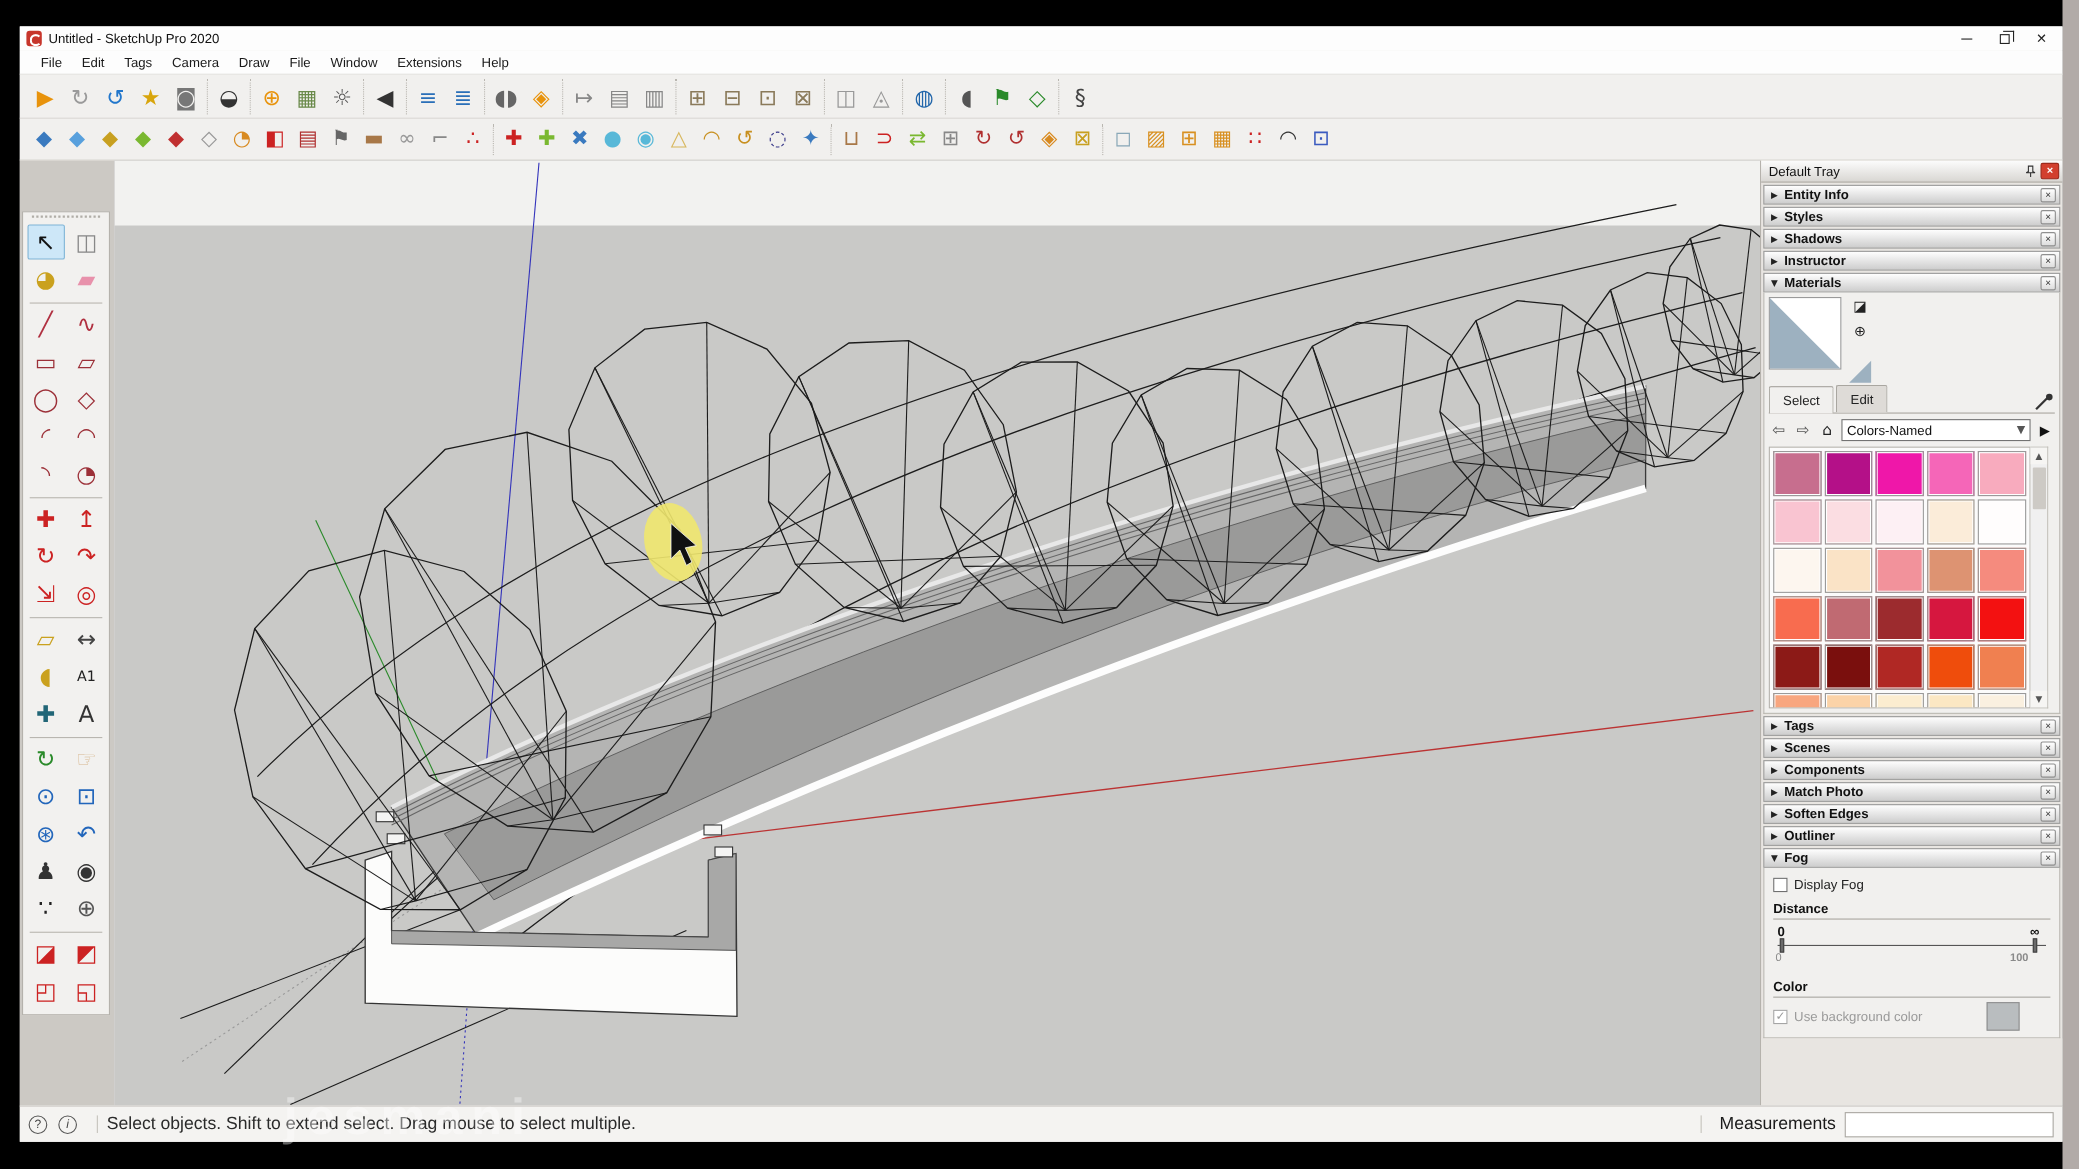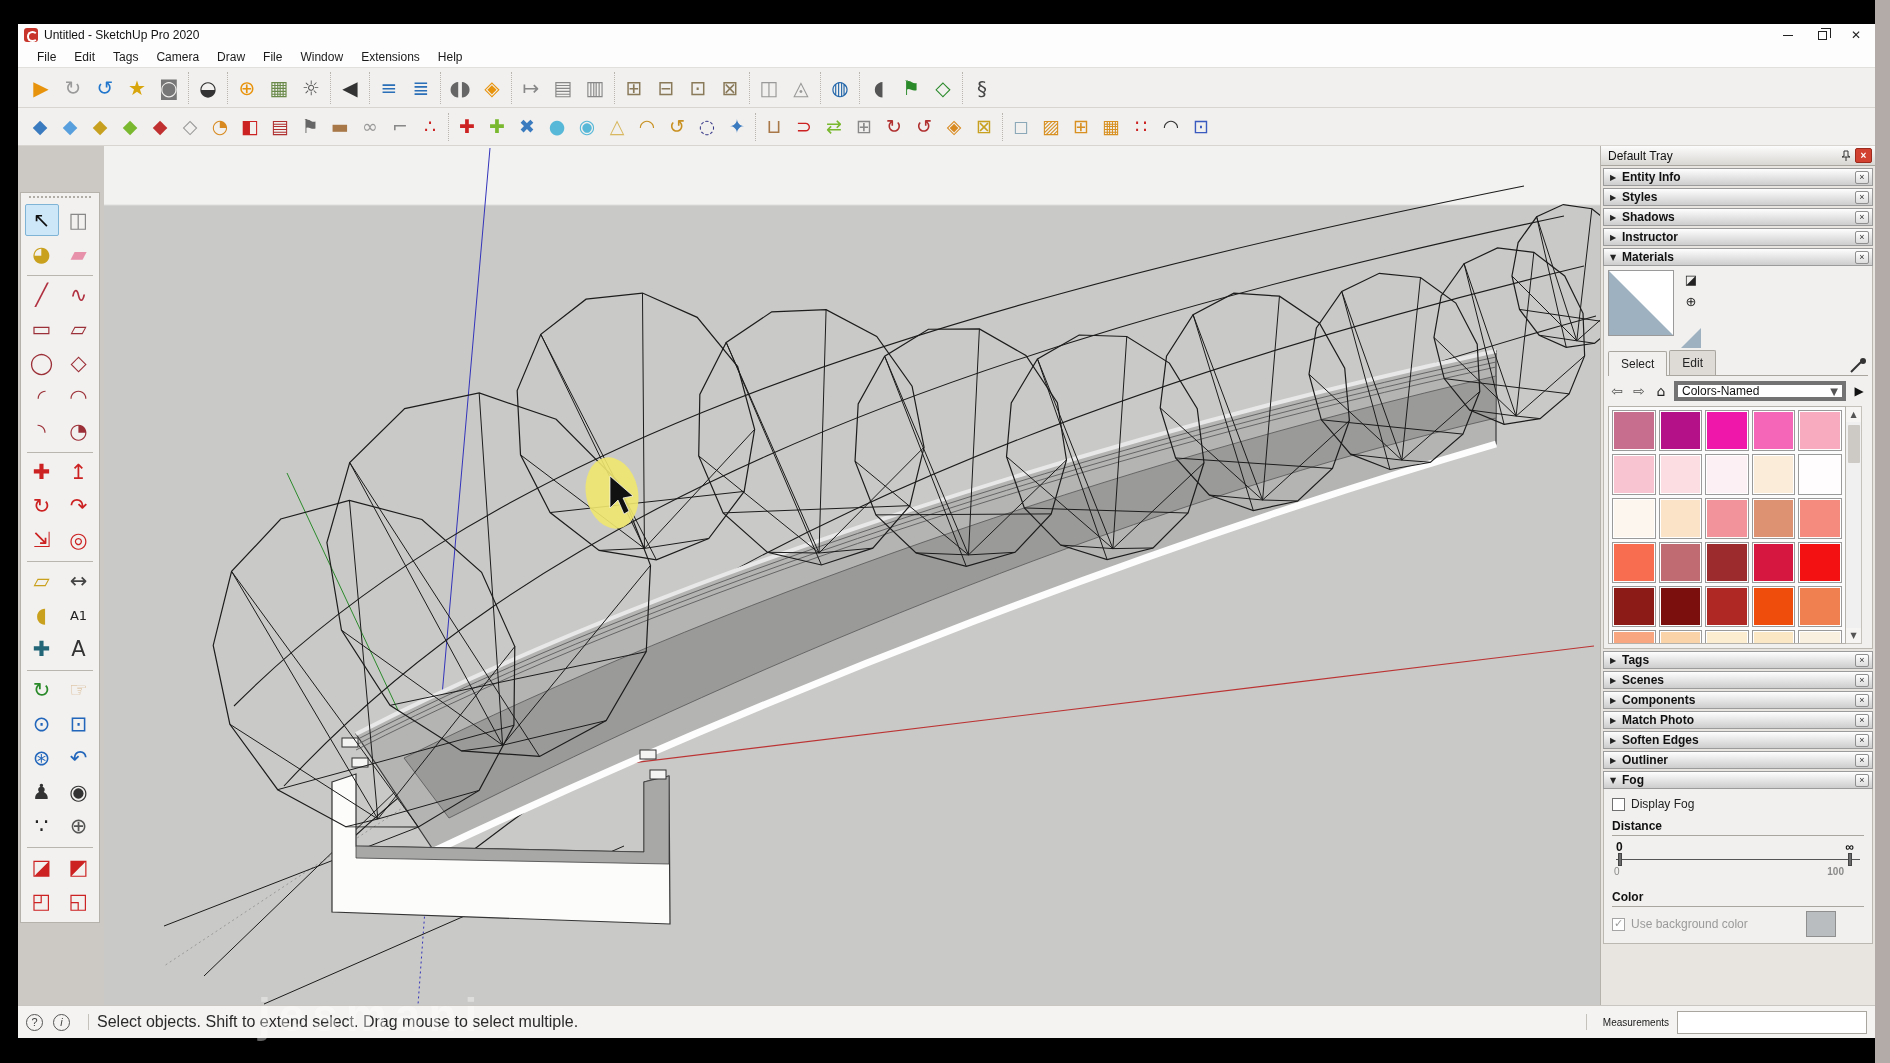--- a/index.html
+++ b/index.html
@@ -67,21 +67,21 @@
   .mat-name{height:20px;border:1px solid #b5b2ac;background:#f4f3f1;color:#777;font-size:12px;padding:2px 5px;}
   .mat-side{width:22px;display:flex;flex-direction:column;align-items:center;gap:4px;flex:none;}
   .mini-ic{width:18px;height:18px;display:flex;align-items:center;justify-content:center;font-family:"DejaVu Sans",sans-serif;font-size:13px;color:#222;}
   .tri-sample{width:0;height:0;border-bottom:20px solid #9db1c0;border-left:20px solid transparent;margin-top:14px;}
   .tabs-row{display:flex;align-items:flex-end;margin-top:6px;border-bottom:1px solid #a9a6a0;height:22px;}
   .tab{padding:5px 12px;font-size:12px;color:#222;border:1px solid #a9a6a0;border-bottom:none;background:#dedbd7;margin-right:2px;border-radius:2px 2px 0 0;}
   .tab.active{background:#f1f0ee;position:relative;top:1px;font-weight:400;}
   .dropper{margin-left:auto;width:20px;height:18px;}
   .nav-row{display:flex;align-items:center;gap:4px;margin-top:5px;}
   .nav-ic{font-family:"DejaVu Sans",sans-serif;font-size:14px;color:#555;width:18px;text-align:center;}
-  .combo{flex:1;height:20px;border:4px solid #737373;background:#fff;display:flex;align-items:center;padding:0 4px;font-size:12px;color:#111;}
+  .combo{flex:1;height:20px;border:1px solid #737373;background:#fff;display:flex;align-items:center;padding:0 4px;font-size:12px;color:#111;}
   .combo .chev{margin-left:auto;color:#555;font-size:10px;font-family:"DejaVu Sans",sans-serif;}
   .detail-btn{width:18px;height:18px;display:flex;align-items:center;justify-content:center;font-family:"DejaVu Sans",sans-serif;color:#111;font-size:12px;}
   .swatch-wrap{display:flex;margin-top:5px;}
   .swatch-grid{width:238px;height:238px;overflow:hidden;background:#fbfbfb;border:1px solid #b5b2ac;display:grid;grid-template-columns:repeat(5,1fr);gap:3px;padding:3px;align-content:start;}
   .swatch{height:41px;border:1px solid #9a9a9a;box-shadow:inset 0 0 0 1px #fff;}
   .vscroll{width:16px;height:238px;background:#f0f0f0;border:1px solid #c5c2bc;border-left:none;display:flex;flex-direction:column;align-items:center;}
   .vs-btn{height:15px;width:100%;display:flex;align-items:center;justify-content:center;font-size:8px;color:#555;background:#f6f5f3;font-family:"DejaVu Sans",sans-serif;}
   .vs-thumb{width:12px;height:38px;background:#cdcac5;margin-top:3px;border-radius:1px;}
   .vs-sp{flex:1;}
 
@@ -100,21 +100,21 @@
   .fog-color-row{display:flex;align-items:center;gap:6px;color:#9a9a9a;}
   .fog-swatch{width:30px;height:26px;background:#b9bdbf;border:1px solid #8f8f8f;margin-left:auto;margin-right:28px;}
   .tray-fill{flex:1;background:#e8e5e1;}
 
   
   .statusbar{height:33px;background:#f4f3f1;border-top:1px solid #c9c6c1;display:flex;align-items:center;padding:0 8px;flex:none;position:relative;}
   .st-ic{width:17px;height:17px;border:1px solid #555;border-radius:50%;display:flex;align-items:center;justify-content:center;font-size:11px;color:#444;margin-right:10px;flex:none;}
   .st-sep{width:1px;height:16px;background:#c5c2bc;margin:0 8px;}
   .st-hint{font-size:16px;color:#2a2a2a;}
   .meas{margin-left:auto;display:flex;align-items:center;gap:8px;}
-  .meas-label{font-size:10px;color:#1a1a1a;}
+  .meas-label{font-size:16px;color:#1a1a1a;}
   .meas-input{width:190px;height:23px;border:1px solid #a9a6a0;background:#fff;font-size:12px;padding:0 4px;}
   .watermark{position:absolute;left:240px;bottom:-4px;font-size:46px;font-weight:700;color:rgba(255,255,255,0.38);letter-spacing:8px;pointer-events:none;white-space:nowrap;}
 </style>
 </head>
 <body>
 
 <div id="stage">
   <div id="right-strip"></div>
   <div id="win">
 

